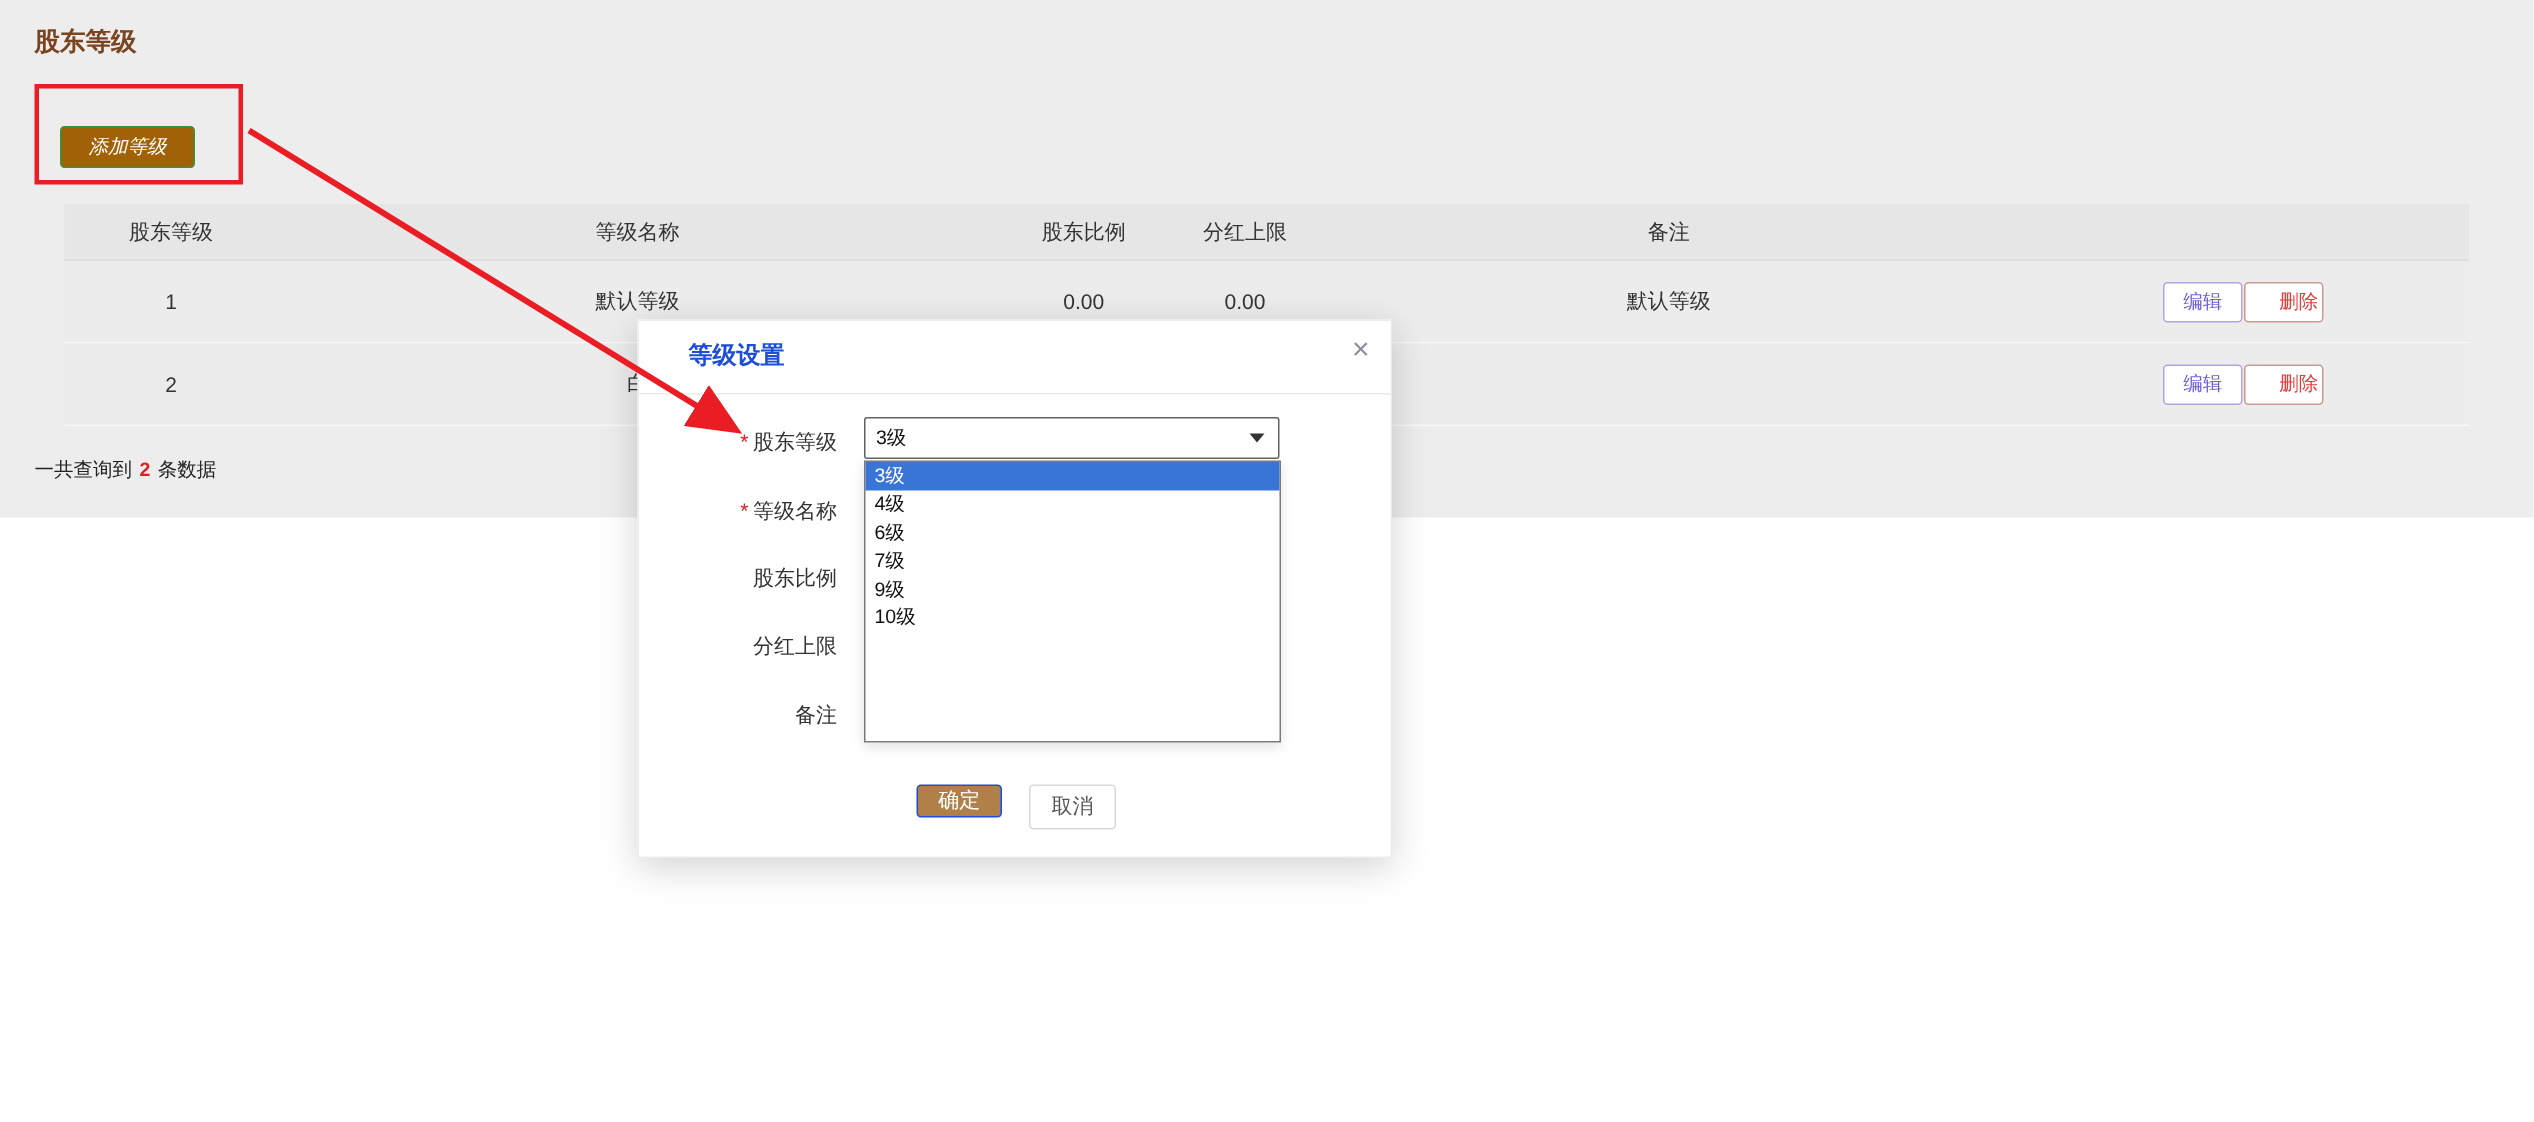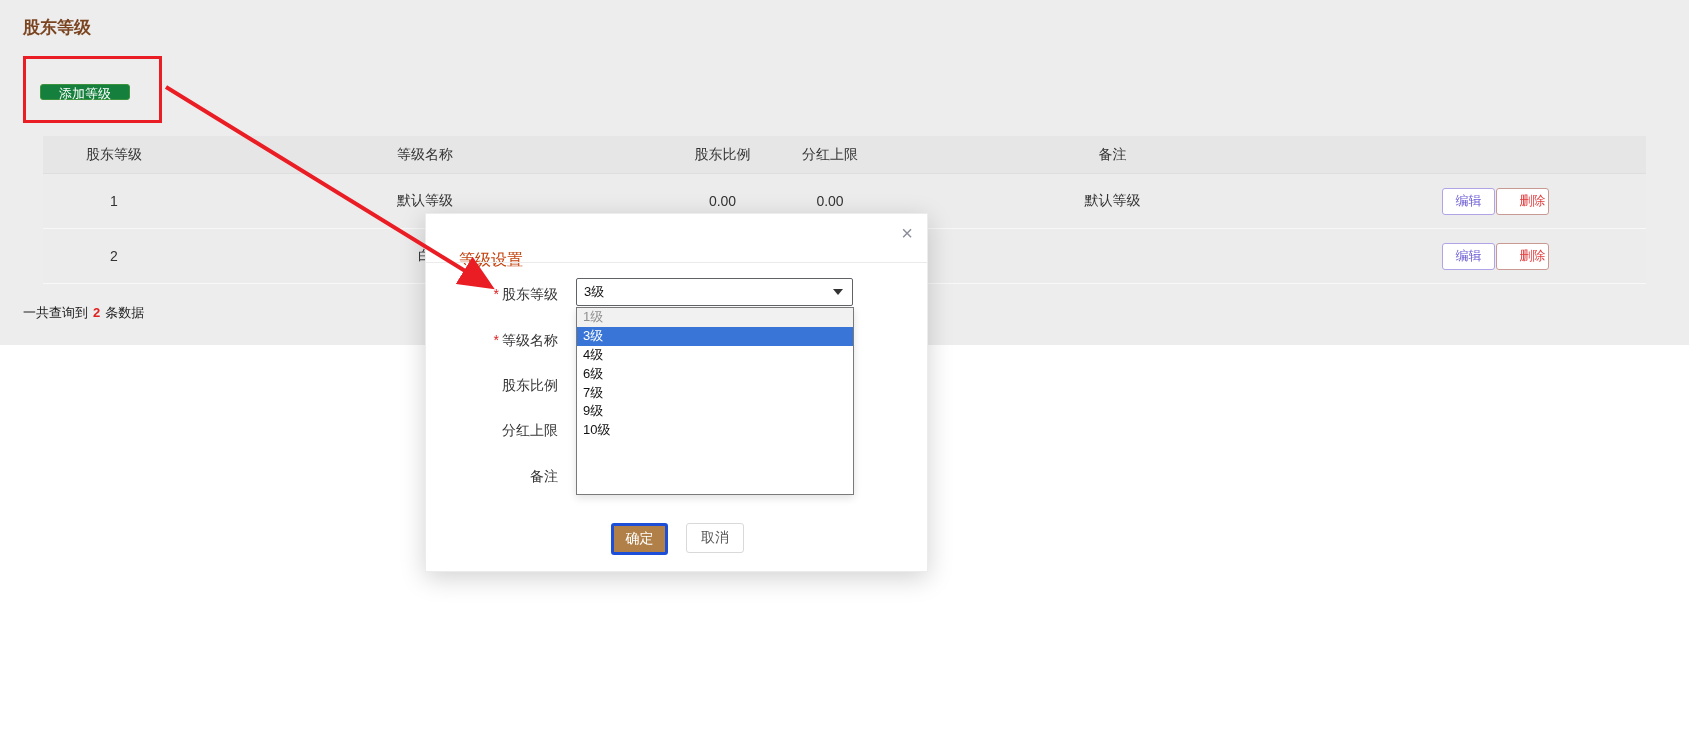--- a/index.html
+++ b/index.html
@@ -23,25 +23,26 @@
     font-size: 17px; font-weight: bold; color: #7a4420;
   }
   .annotation-box {
     position: absolute; left: 23px; top: 56px;
     width: 139px; height: 67px;
     border: 3px solid #ea1c24;
     z-index: 40;
   }
   .add-btn {
     position: absolute; left: 40px; top: 84px;
-    width: 90px; height: 16px;
-    background: #15803d; color: #fff;
+    width: 90px; height: 28px;
+    background: #a16207; color: #fff;
     border: 1px solid #3d923d; border-radius: 3px;
     font-size: 13px; cursor: pointer;
     font-family: inherit;
+    font-style: italic;
   }
 
   
   .levels-table {
     position: absolute; left: 43px; top: 136px;
     width: 1603px; font-size: 14px;
   }
   .t-head {
     display: flex; height: 38px; align-items: center;
     background: #e6e6e6; border-bottom: 1px solid #dedede;
@@ -79,21 +80,21 @@
   
   .modal {
     position: absolute; left: 425px; top: 213px;
     width: 503px; height: 359px;
     background: #fff; z-index: 20;
     box-shadow: 0 6px 24px rgba(0,0,0,0.18);
     border: 1px solid #ececec;
   }
   .modal-title {
     position: absolute; left: 33px; top: 13px;
-    font-size: 16px; font-weight: normal; color: #c2410c; margin-top: 23px;
+    font-size: 16px; font-weight: bold; color: #1d4ed8;
   }
   .modal-close {
     position: absolute; right: 14px; top: 9px;
     font-size: 20px; color: #8a8f99; cursor: pointer;
     line-height: 1;
   }
   .modal-divider {
     position: absolute; left: 0; top: 48px;
     width: 100%; border-top: 1px solid #ebebeb;
   }
@@ -144,23 +145,23 @@
   }
   .option {
     height: 18.8px; display: flex; align-items: center;
     padding-left: 6px; cursor: pointer; color: #111;
   }
   .option.dim    { background: #f1f1f1; color: #8f8f8f; }
   .option.active { background: #3875d7; color: #fff; }
 
   .btn-confirm {
     position: absolute; left: 185px; top: 309px;
-    width: 57px; height: 32px;
+    width: 57px; height: 22px;
     background: #b08048; color: #fff;
-    border: 3px solid #1d4ed8; border-radius: 3px;
+    border: 1px solid #1d4ed8; border-radius: 3px;
     font-size: 14px; cursor: pointer; font-family: inherit;
   }
   .btn-cancel {
     position: absolute; left: 260px; top: 309px;
     width: 58px; height: 30px;
     background: #fff; color: #555;
     border: 1px solid #d9d9d9; border-radius: 3px;
     font-size: 14px; cursor: pointer; font-family: inherit;
   }
 </style>
@@ -229,21 +230,20 @@
   <input class="f-input in-ratio" style="">
   <input class="f-input in-cap" style="">
   <input class="f-input in-remark" style="">
 
   <div class="select-box">
     <span>3级</span>
     <span class="chevron"></span>
   </div>
 
   <div class="dropdown">
-    <div class="option dim">1级</div>
     <div class="option active">3级</div>
     <div class="option">4级</div>
     <div class="option">6级</div>
     <div class="option">7级</div>
     <div class="option">9级</div>
     <div class="option">10级</div>
   </div>
 
   <button class="btn-confirm">确定</button>
   <button class="btn-cancel">取消</button>

